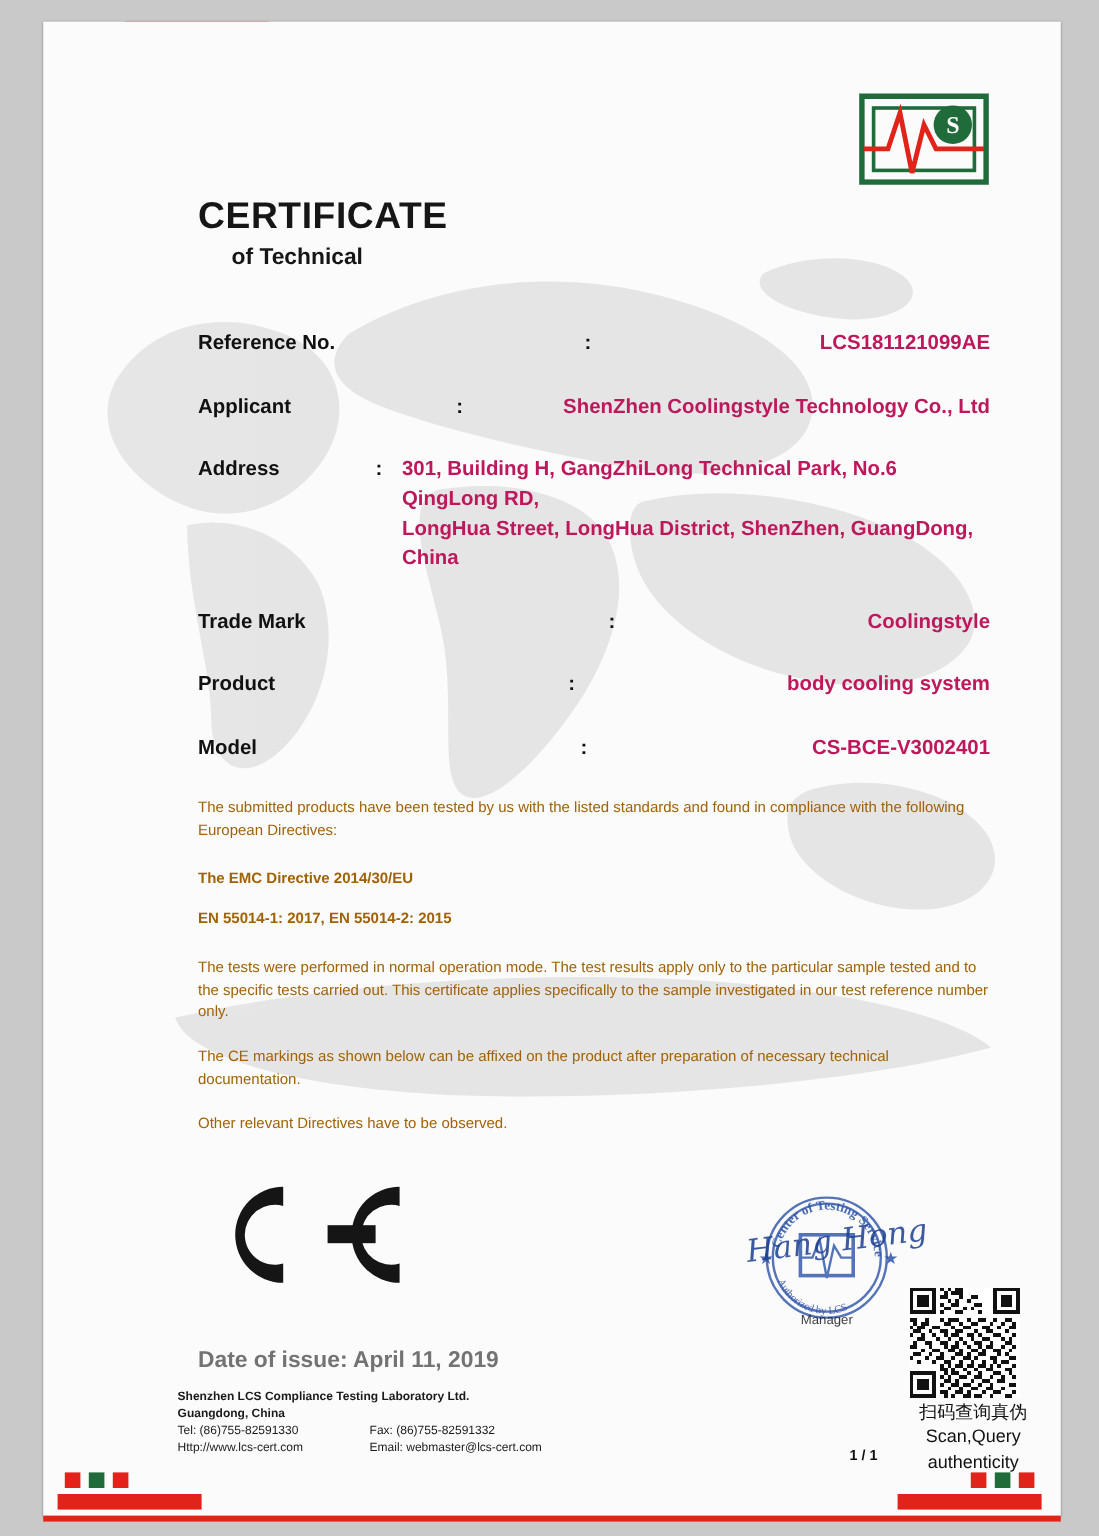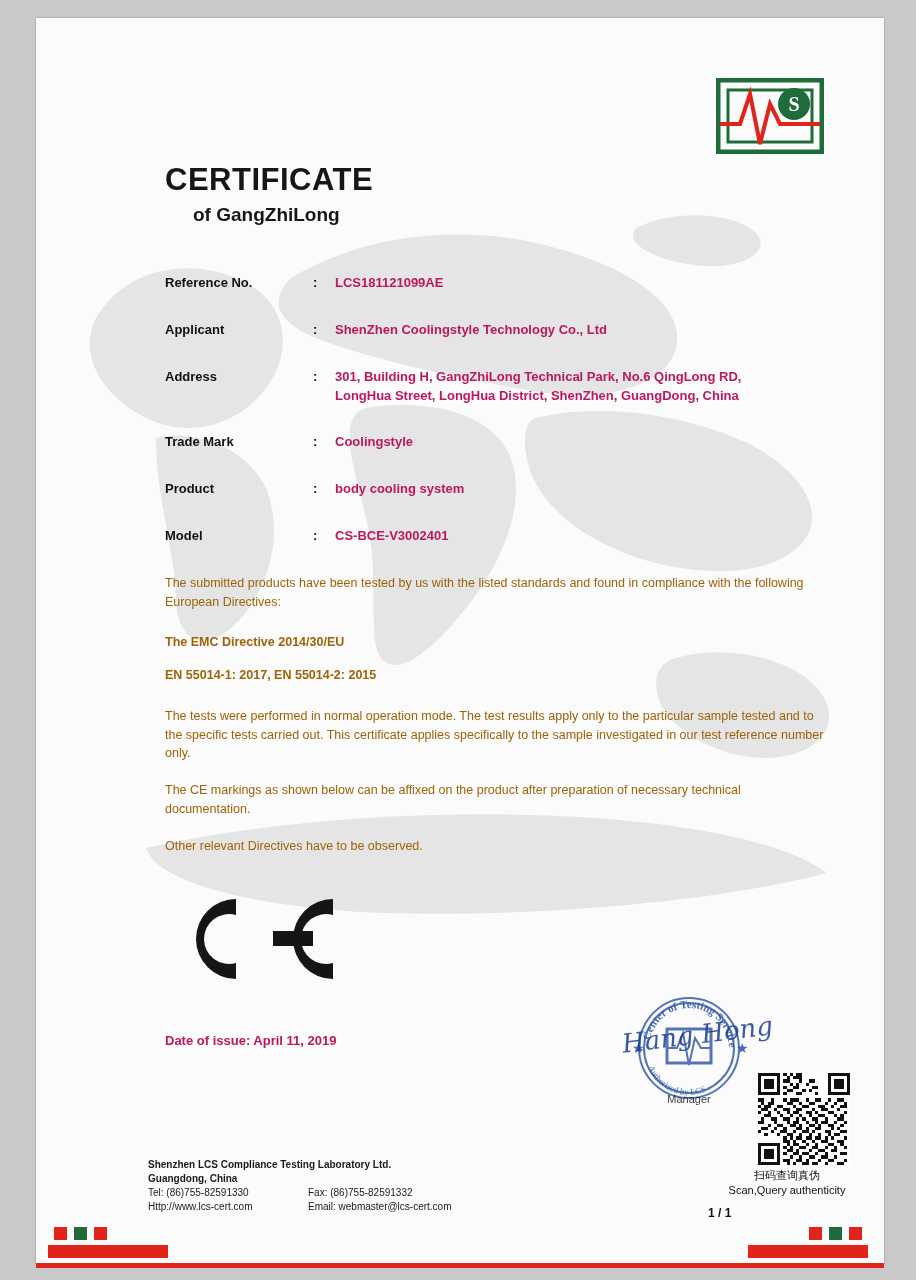--- a/index.html
+++ b/index.html
@@ -85,22 +85,23 @@
     font-weight: bold;
     color: #161616;
   }
 
   .fields {
     margin-top: 48px;
   }
   .field {
     display: flex;
     margin-bottom: 28px;
-    font-size: 13px;
+    font-size: 17px;
     line-height: 1.45;
+    justify-content: space-between;
   }
   .field .label {
     width: 148px;
     font-weight: bold;
     color: #111;
     flex: 0 0 148px;
   }
   .field .colon {
     width: 22px;
     flex: 0 0 22px;
@@ -127,23 +128,23 @@
   .ce {
     margin-top: 34px;
     margin-left: 8px;
     width: 170px;
     height: 100px;
   }
   .ce svg { width: 100%; height: 100%; }
 
   .date {
     margin-top: 44px;
-    font-size: 13px;
-    font-weight: bold;
-    color: #be185d;
+    font-size: 19px;
+    font-weight: bold;
+    color: #737373;
   }
 
   
   .stamp {
     position: absolute;
     left: 568px;
     top: 975px;
     width: 170px;
     height: 118px;
   }
@@ -168,25 +169,25 @@
   .qr {
     position: absolute;
     left: 722px;
     top: 1055px;
     width: 92px;
     height: 92px;
   }
   .qr svg { width: 100%; height: 100%; }
   .qr-cap {
     position: absolute;
-    left: 676px;
+    left: 700px;
     top: 1150px;
     width: 150px;
     text-align: center;
-    font-size: 11px;
+    font-size: 15px;
     color: #111;
     line-height: 1.35;
   }
 
   .footer {
     position: absolute;
     left: 112px;
     top: 1140px;
     width: 560px;
     font-size: 10px;
@@ -236,21 +237,21 @@
         <rect x="12" y="12" width="84" height="52" fill="none" stroke="#1f6b3a" stroke-width="3"></rect>
         <polyline points="4,46 24,46 34,16 44,66 54,26 64,46 104,46" fill="none" stroke="#e2231a" stroke-width="4"></polyline>
         <circle cx="78" cy="26" r="16" fill="#1f6b3a"></circle>
         <text x="78" y="33" text-anchor="middle" font-family="Liberation Serif, serif" font-size="20" font-weight="bold" fill="#ffffff">S</text>
       </svg>
     </div>
 
     <div class="content">
 
       <div class="title">CERTIFICATE</div>
-      <div class="subtitle">of GangZhiLong</div>
+      <div class="subtitle">of Technical</div>
 
       <div class="fields">
 
         <div class="field">
           <div class="label">Reference No.</div>
           <div class="colon">:</div>
           <div class="value">LCS181121099AE</div>
         </div>
 
         <div class="field">

